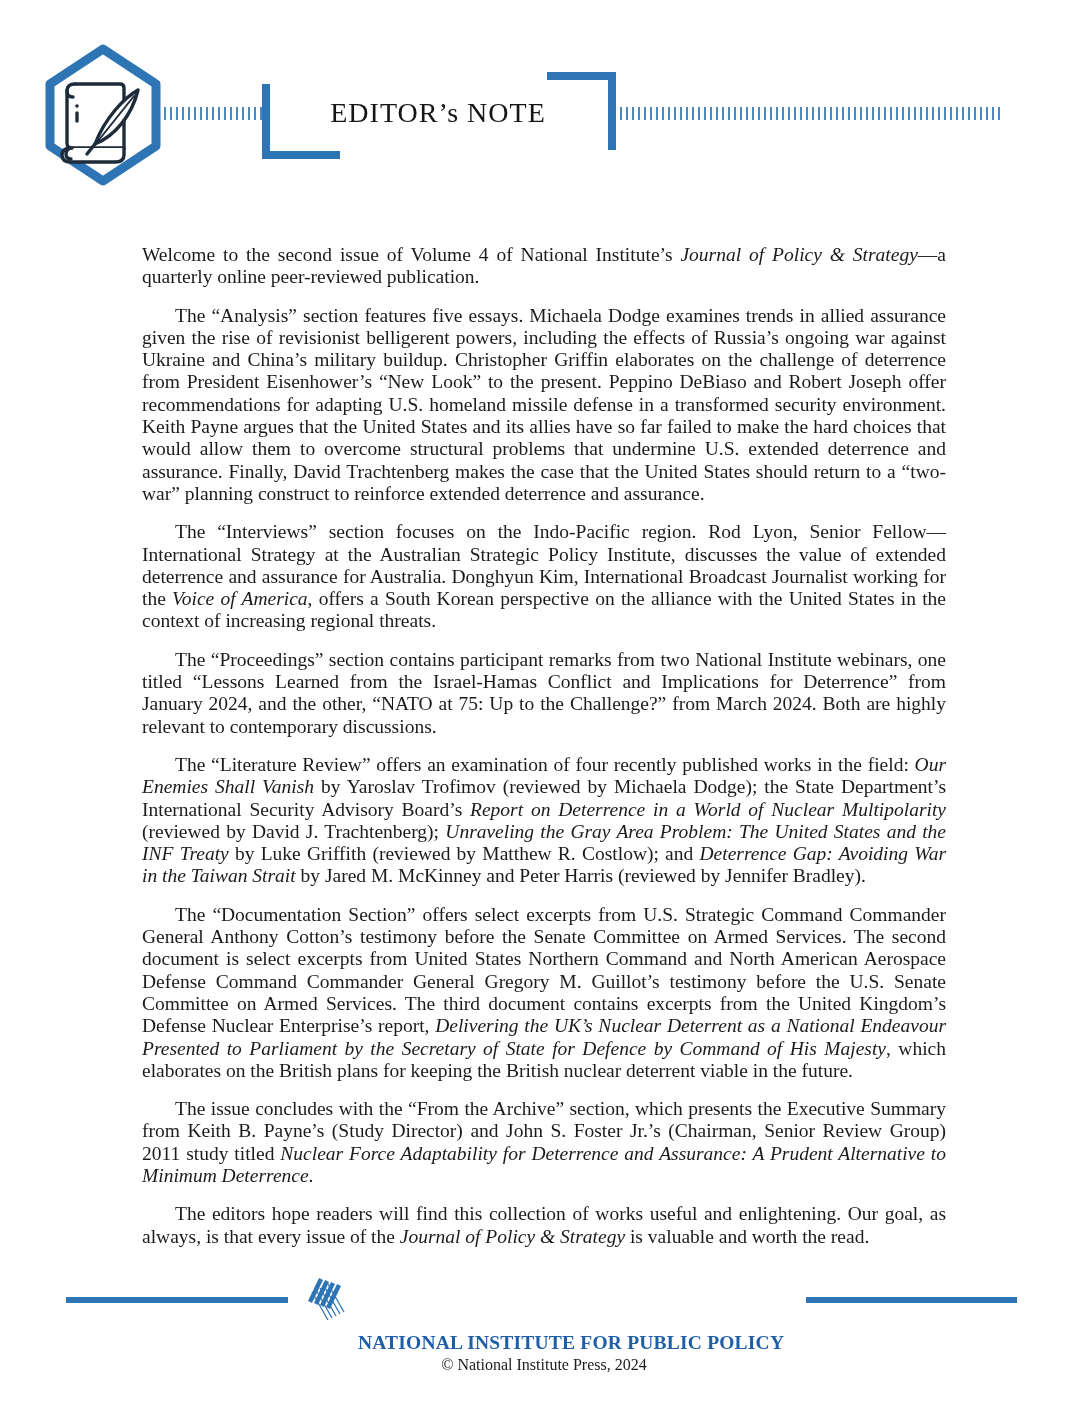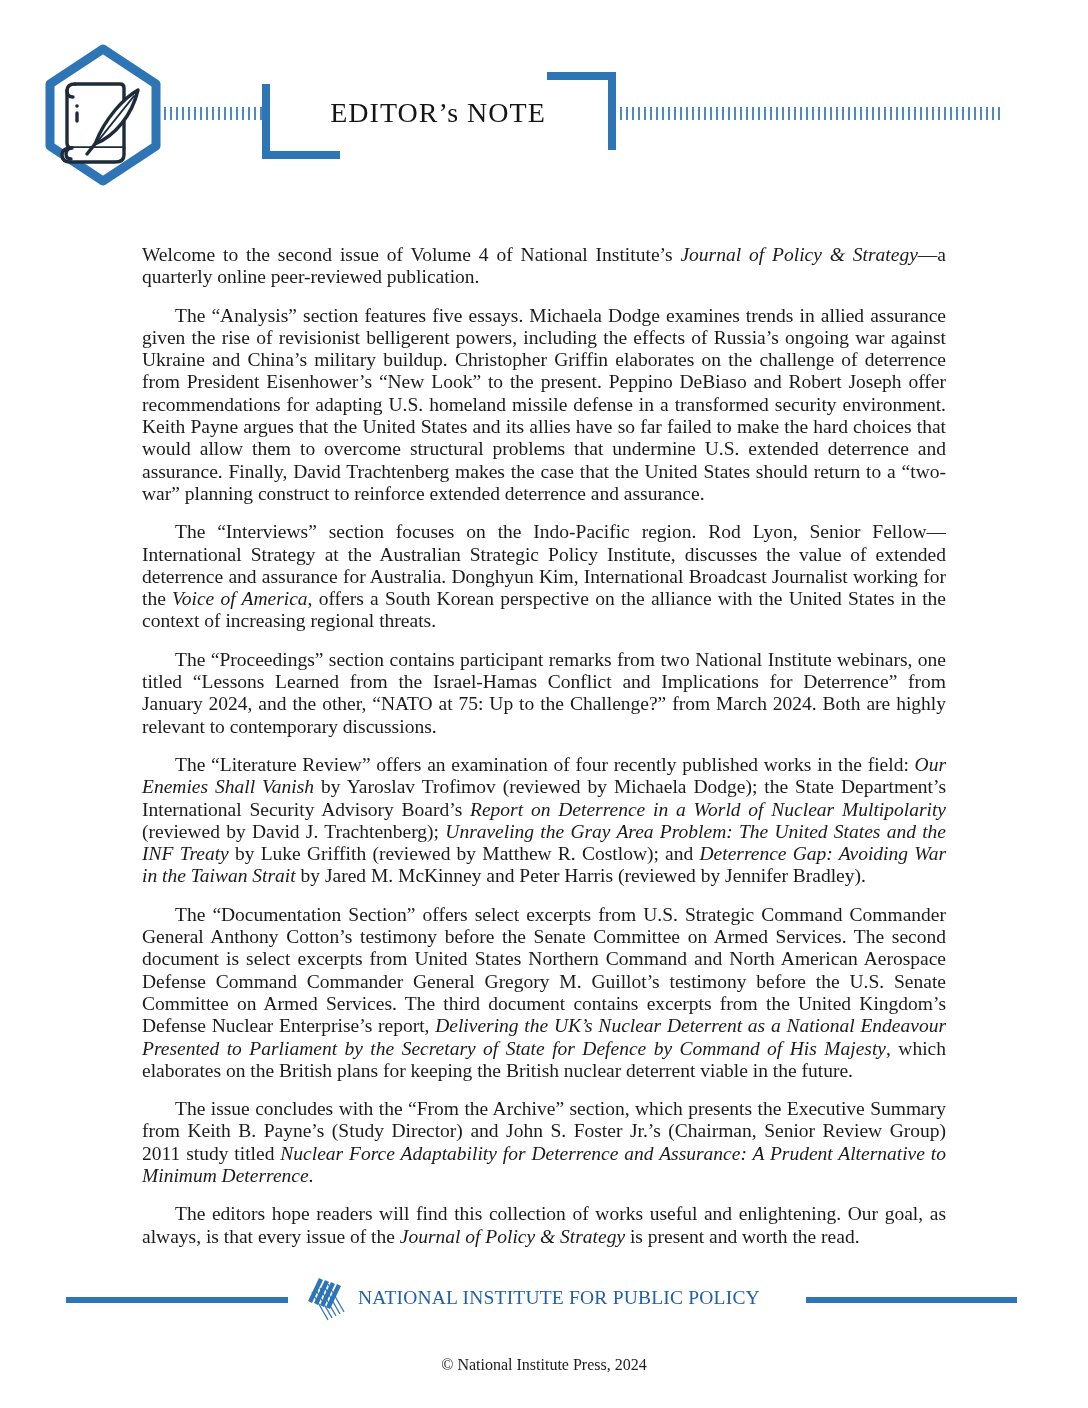--- a/index.html
+++ b/index.html
@@ -83,24 +83,24 @@
   }
   .rule-left  { left: 66px;  width: 222px; }
   .rule-right { left: 806px; width: 211px; }
   .nipp-logo {
     position: absolute;
     left: 306px; top: 1276px;
     width: 42px; height: 46px;
   }
   .footer-org {
     position: absolute;
-    left: 358px; top: 1287px;
+    left: 358px; top: 1332px;
     width: 430px;
     font-size: 19.5px;
-    font-weight: normal;
+    font-weight: bold;
     letter-spacing: 0.2px;
     color: var(--footer-text);
     white-space: nowrap;
   }
   .copyright {
     position: absolute;
     left: 0; top: 1324px;
     width: 1088px;
     text-align: center;
     font-size: 16px;
@@ -148,21 +148,21 @@
   </header>
 
   <main class="body-text">
       <p class="para"><span>Welcome to the second issue of Volume 4 of National Institute’s </span><i>Journal of Policy &amp; Strategy</i><span>—a quarterly online peer-reviewed publication.</span></p>
       <p class="para indent"><span>The “Analysis” section features five essays. Michaela Dodge examines trends in allied assurance given the rise of revisionist belligerent powers, including the effects of Russia’s ongoing war against Ukraine and China’s military buildup. Christopher Griffin elaborates on the challenge of deterrence from President Eisenhower’s “New Look” to the present. Peppino DeBiaso and Robert Joseph offer recommendations for adapting U.S. homeland missile defense in a transformed security environment. Keith Payne argues that the United States and its allies have so far failed to make the hard choices that would allow them to overcome structural problems that undermine U.S. extended deterrence and assurance. Finally, David Trachtenberg makes the case that the United States should return to a “two-war” planning construct to reinforce extended deterrence and assurance.</span></p>
       <p class="para indent"><span>The “Interviews” section focuses on the Indo-Pacific region. Rod Lyon, Senior Fellow—International Strategy at the Australian Strategic Policy Institute, discusses the value of extended deterrence and assurance for Australia. Donghyun Kim, International Broadcast Journalist working for the </span><i>Voice of America</i><span>, offers a South Korean perspective on the alliance with the United States in the context of increasing regional threats.</span></p>
       <p class="para indent"><span>The “Proceedings” section contains participant remarks from two National Institute webinars, one titled “Lessons Learned from the Israel-Hamas Conflict and Implications for Deterrence” from January 2024, and the other, “NATO at 75: Up to the Challenge?” from March 2024. Both are highly relevant to contemporary discussions.</span></p>
       <p class="para indent"><span>The “Literature Review” offers an examination of four recently published works in the field: </span><i>Our Enemies Shall Vanish</i><span> by Yaroslav Trofimov (reviewed by Michaela Dodge); the State Department’s International Security Advisory Board’s </span><i>Report on Deterrence in a World of Nuclear Multipolarity</i><span> (reviewed by David J. Trachtenberg); </span><i>Unraveling the Gray Area Problem: The United States and the INF Treaty</i><span> by Luke Griffith (reviewed by Matthew R. Costlow); and </span><i>Deterrence Gap: Avoiding War in the Taiwan Strait</i><span> by Jared M. McKinney and Peter Harris (reviewed by Jennifer Bradley).</span></p>
       <p class="para indent"><span>The “Documentation Section” offers select excerpts from U.S. Strategic Command Commander General Anthony Cotton’s testimony before the Senate Committee on Armed Services. The second document is select excerpts from United States Northern Command and North American Aerospace Defense Command Commander General Gregory M. Guillot’s testimony before the U.S. Senate Committee on Armed Services. The third document contains excerpts from the United Kingdom’s Defense Nuclear Enterprise’s report, </span><i>Delivering the UK’s Nuclear Deterrent as a National Endeavour Presented to Parliament by the Secretary of State for Defence by Command of His Majesty</i><span>, which elaborates on the British plans for keeping the British nuclear deterrent viable in the future.</span></p>
       <p class="para indent"><span>The issue concludes with the “From the Archive” section, which presents the Executive Summary from Keith B. Payne’s (Study Director) and John S. Foster Jr.’s (Chairman, Senior Review Group) 2011 study titled </span><i>Nuclear Force Adaptability for Deterrence and Assurance:  A Prudent Alternative to Minimum Deterrence</i><span>.</span></p>
-      <p class="para indent"><span>The editors hope readers will find this collection of works useful and enlightening.  Our goal, as always, is that every issue of the </span><i>Journal of Policy &amp; Strategy</i><span> is present and worth the read.</span></p>
+      <p class="para indent"><span>The editors hope readers will find this collection of works useful and enlightening.  Our goal, as always, is that every issue of the </span><i>Journal of Policy &amp; Strategy</i><span> is valuable and worth the read.</span></p>
     </main>
 
   <footer>
     <div class="rule rule-left"></div>
 
     <svg class="nipp-logo" viewBox="0 0 42 46" xmlns="http://www.w3.org/2000/svg" aria-hidden="true">
       <g class="accent-stroke" stroke-width="4.4" stroke-linecap="butt">
         <line x1="4" y1="26" x2="15" y2="3"></line>
         <line x1="10" y1="28" x2="21" y2="5"></line>
         <line x1="16" y1="30" x2="27" y2="7"></line>

